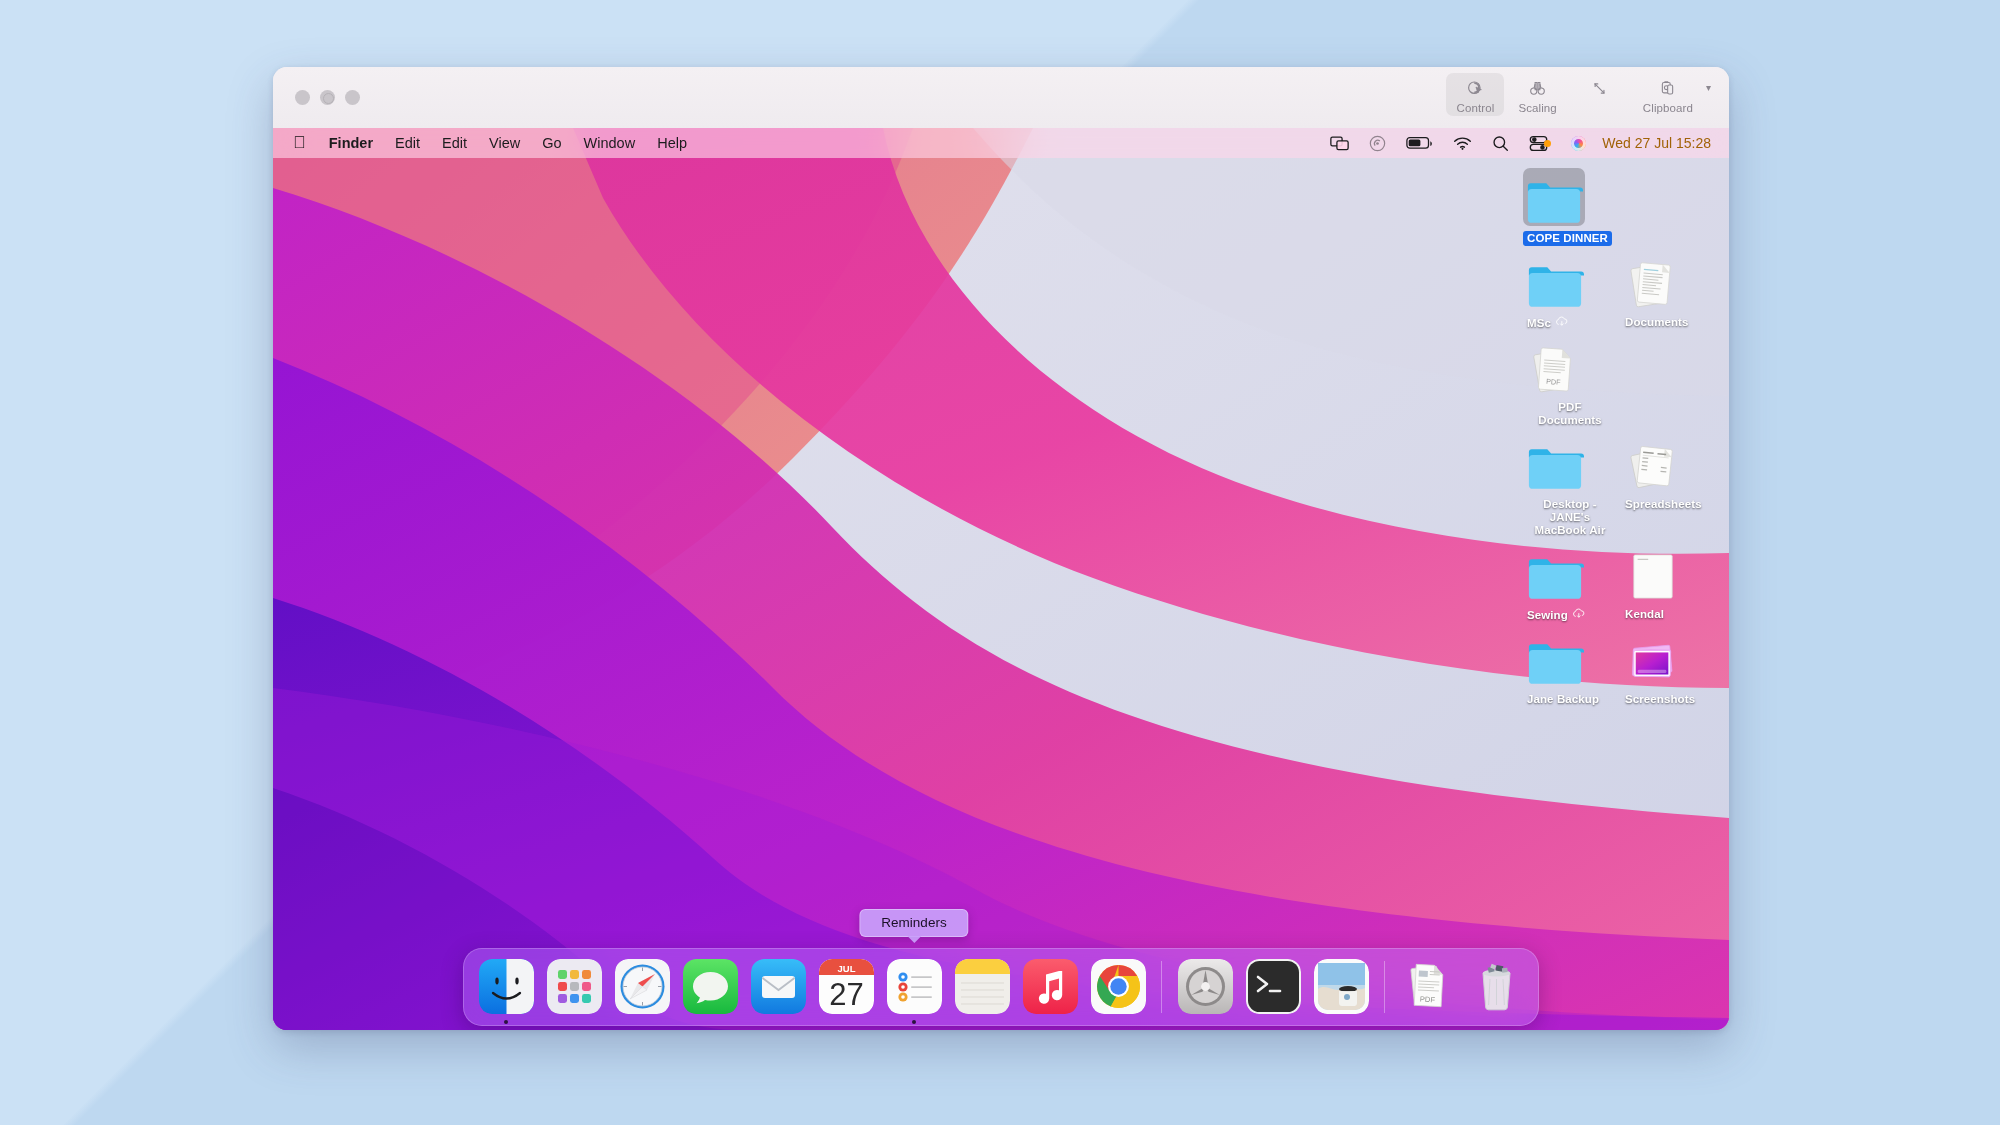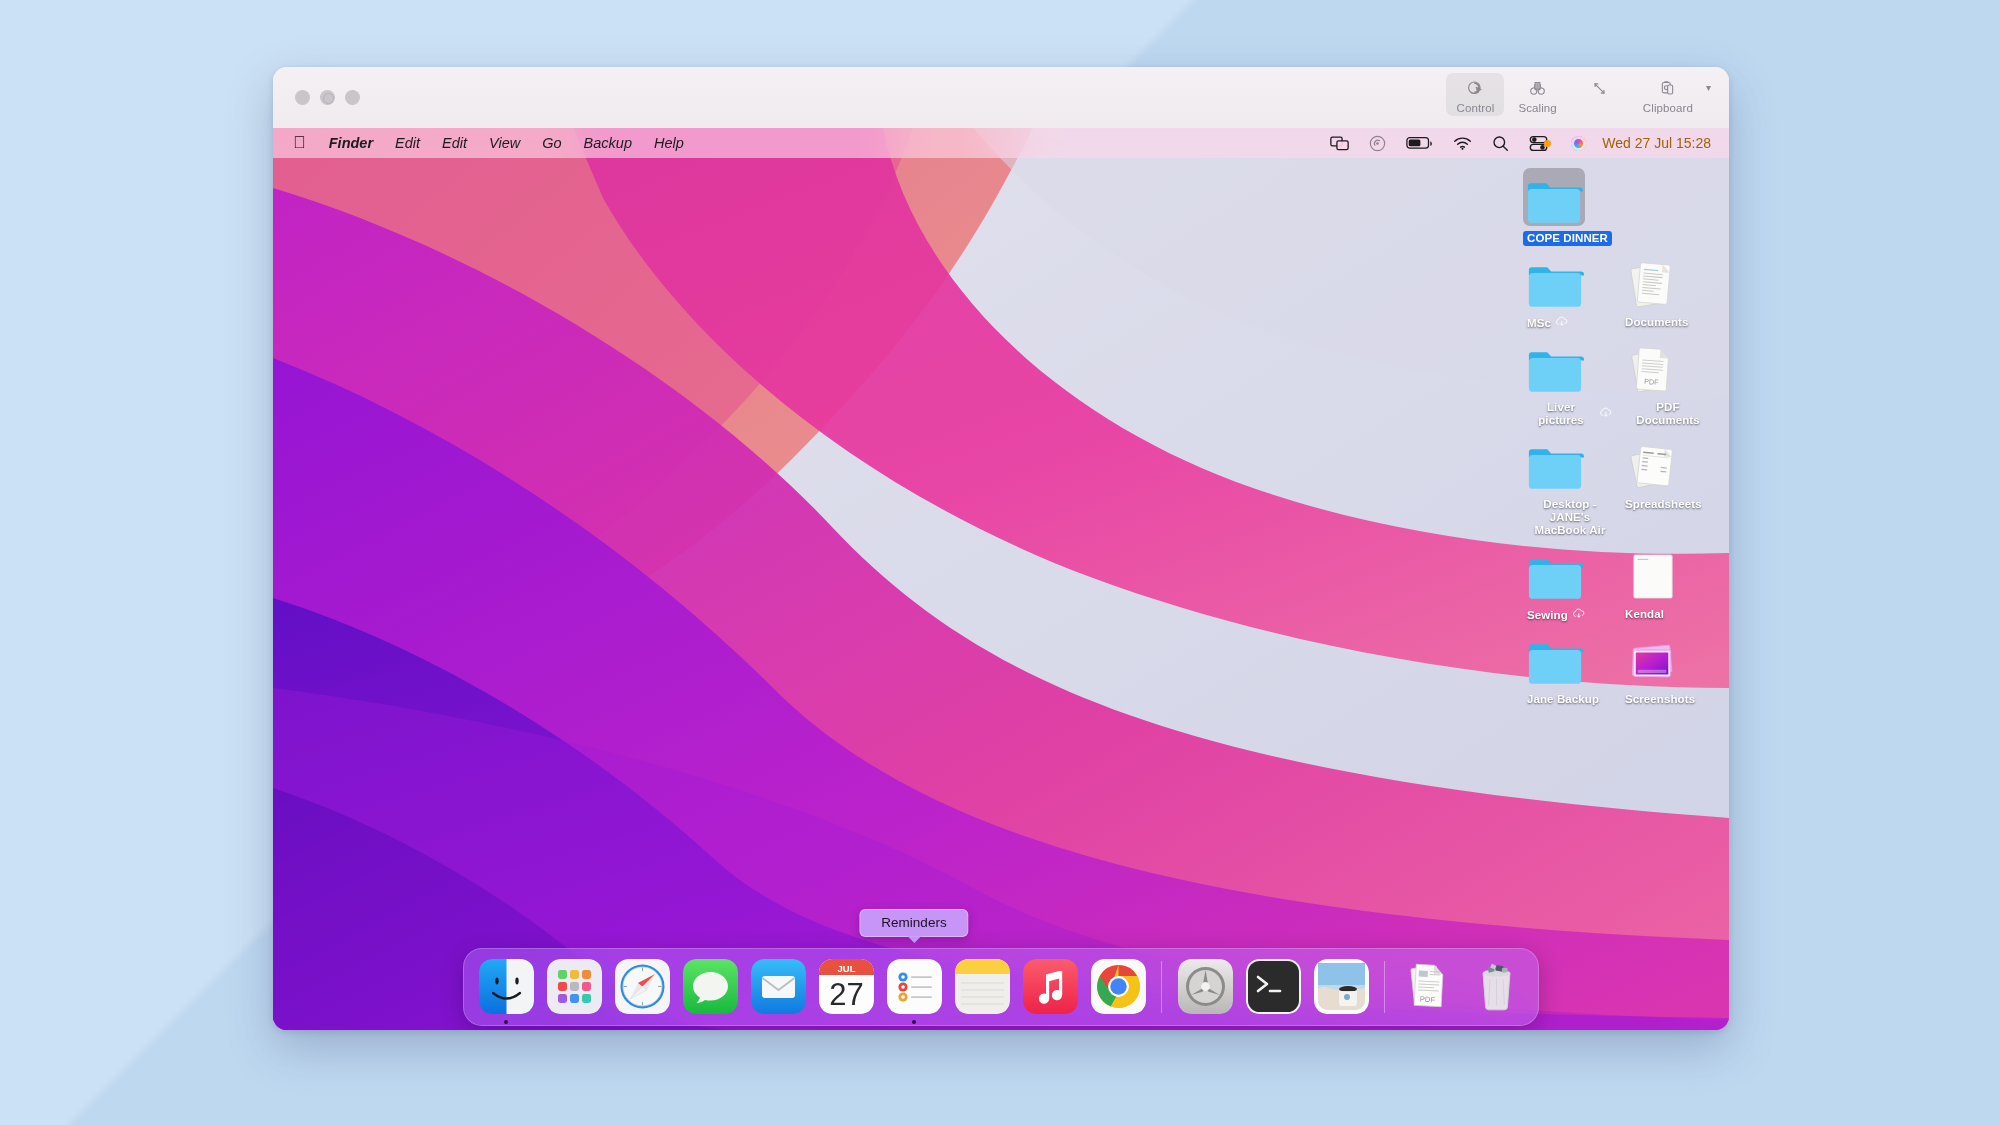--- a/index.html
+++ b/index.html
@@ -81,21 +81,21 @@
     display:flex; align-items:center;
     padding:0 12px 0 16px;
     font-size:14.5px;
     color:#1c1c1e;
     z-index:30;
   }
   .menu-left{ display:flex; align-items:center; gap:0; }
   .apple-logo{
     font-size:17px; line-height:1; padding:0 12px 2px 4px; color:#111;
   }
-  .menu-item{ padding:2px 11px; border-radius:4px; white-space:nowrap;font-style:italic; }
+  .menu-item{ padding:2px 11px; border-radius:4px; white-space:nowrap; }
   .menu-item.bold{ font-weight:700; }
   .menu-right{
     margin-left:auto; display:flex; align-items:center; gap:0;
     color:#a16207;
   }
   .status-item{ padding:0 10px; display:flex; align-items:center; height:30px; }
   .clock{ padding-left:6px; padding-right:6px; font-size:14px; white-space:nowrap; }
   .siri-dot{
     width:15px; height:15px; border-radius:50%;
     background:conic-gradient(from 210deg,#2bb5f0,#8f5cf6,#f24ba0,#ff8a3d,#2bb5f0);
@@ -298,21 +298,21 @@
     </div>
 
     <div class="menubar">
       <div class="menu-left">
         <span class="apple-logo"></span>
         <span class="menu-item bold">Finder</span>
         <span class="menu-item">Edit</span>
         <span class="menu-item">Edit</span>
         <span class="menu-item">View</span>
         <span class="menu-item">Go</span>
-        <span class="menu-item">Backup</span>
+        <span class="menu-item">Window</span>
         <span class="menu-item">Help</span>
       </div>
 
       <div class="menu-right">
         <span class="status-item">
           <svg width="19" height="15" viewBox="0 0 22 17" fill="none" stroke="#1c1c1e" stroke-width="1.5">
             <rect x="1" y="1.2" width="13" height="10" rx="1.8"></rect>
             <rect x="8" y="5.5" width="13" height="10" rx="1.8" fill="rgba(255,214,234,.9)"></rect>
           </svg>
         </span>
@@ -418,37 +418,20 @@
               </g>
             </svg>
           </div>
           <div class="icon-label">
             <span>Documents</span>
           </div>
         </div>
       </div>
 
       <div class="icon-row">
-        <div class="desk-icon">
-          <div class="icon-art">
-            <svg width="58" height="47" viewBox="0 0 60 48">
-              <path d="M3 7 a3 3 0 0 1 3-3 h16 l4 4.5 h31 a3 3 0 0 1 3 3 v1 H3 z" fill="#2fb3e8"></path>
-              <rect x="3" y="10" width="54" height="35" rx="4" fill="#6fd0f7"></rect>
-            </svg>
-          </div>
-          <div class="icon-label">
-            <span>Liver pictures</span>
-            <span class="cloud-badge">
-              <svg width="14" height="11" viewBox="0 0 16 12" fill="none" stroke="#fff" stroke-width="1.1">
-                <path d="M4.2 9.4 a2.9 2.9 0 0 1 -.2 -5.7 a3.5 3.5 0 0 1 6.7 -.6 a2.6 2.6 0 0 1 .6 5.2"></path>
-                <path d="M7.8 5.6 v4.4 M6 8.4 L7.8 10.4 L9.6 8.4"></path>
-              </svg>
-            </span>
-          </div>
-        </div>
 
         <div class="desk-icon">
           <div class="icon-art">
             <svg width="52" height="52" viewBox="0 0 54 54">
               <g transform="rotate(-10 27 30)">
                 <rect x="8" y="9" width="29" height="39" rx="2" fill="#efefed" stroke="#cdcdc9" stroke-width=".8"></rect>
               </g>
               <g transform="rotate(4 27 30)">
                 <path d="M13 6 h20 l9 9 v32 a2 2 0 0 1 -2 2 H13 a2 2 0 0 1 -2 -2 V8 a2 2 0 0 1 2 -2z" fill="#fbfbfa" stroke="#d4d4d0" stroke-width=".8"></path>
                 <path d="M33 6 L42 15 H33 Z" fill="#e0e0dc"></path>

